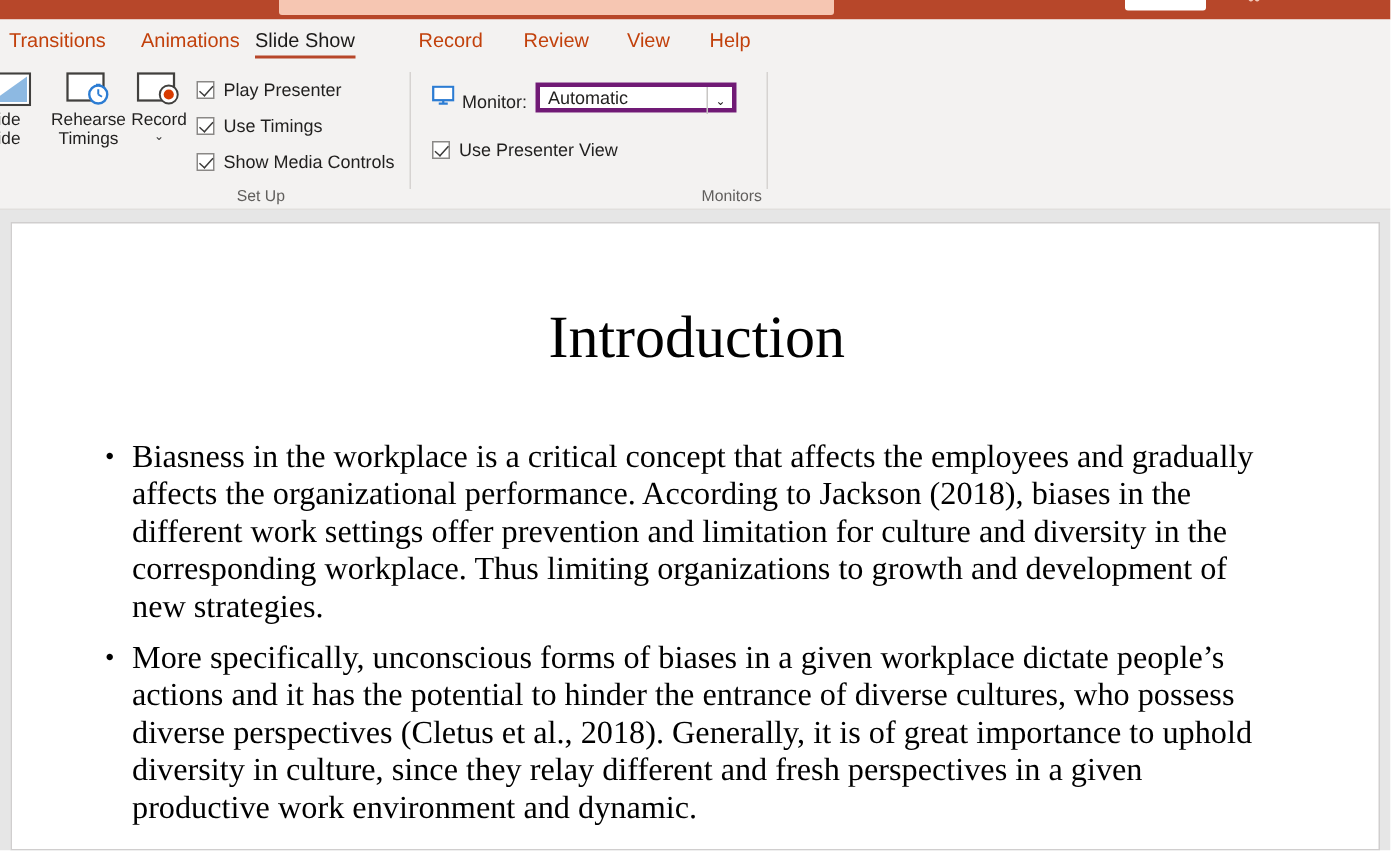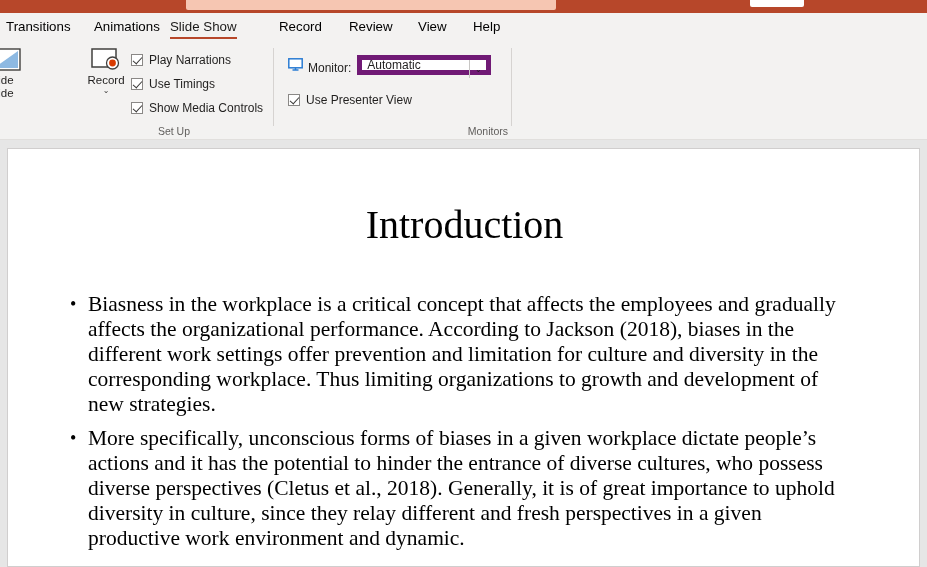--- a/index.html
+++ b/index.html
@@ -81,21 +81,21 @@
     width: 927px;
     height: 29px;
     background: #f3f2f1;
   }
   .tab {
     position: absolute;
     top: 0;
     height: 29px;
     line-height: 28px;
     font-size: 13.3px;
-    color: #000000;
+    color: #c2410c;
     white-space: nowrap;
     padding: 0 2px;
     cursor: default;
   }
   .tab.active {
     color: #1b1a19;
   }
   .tab.active::after {
     content: "";
     position: absolute;
@@ -203,21 +203,21 @@
     color: #201f1e;
     margin-left: 5px;
     margin-right: 6px;
     white-space: nowrap;
   }
   .combo {
     position: relative;
     width: 134px;
     height: 20px;
     background: #ffffff;
-    border: 5px solid #701a75;
+    border: 3px solid #701a75;
     display: flex;
     align-items: center;
     cursor: default;
   }
   .combo-val {
     font-size: 12px;
     color: #201f1e;
     padding-left: 5px;
     white-space: nowrap;
   }
@@ -318,36 +318,49 @@
       <div class="icon-slide-blue">
         <svg width="30" height="23" viewBox="0 0 30 23">
           <rect x="1" y="1" width="28" height="21" fill="#ffffff" stroke="#41403e" stroke-width="1.4"></rect>
           <polygon points="3,20 27,3 27,20" fill="#8db9e2"></polygon>
         </svg>
       </div>
       <div class="lbl">ide</div>
       <div class="lbl">ide</div>
     </div>
 
+    <div class="bigbtn" style="left:34px; top:6px; width:50px;">
+      <div class="icon-frame">
+        <svg width="30" height="23" viewBox="0 0 30 23">
+          <rect x="1" y="1" width="24" height="18" fill="#ffffff" stroke="#41403e" stroke-width="1.5"></rect>
+          <circle cx="21.5" cy="15" r="6" fill="#ffffff" stroke="#2b7cd3" stroke-width="1.6"></circle>
+          <line x1="21.5" y1="15" x2="21.5" y2="11.5" stroke="#2b7cd3" stroke-width="1.3"></line>
+          <line x1="21.5" y1="15" x2="24" y2="16.5" stroke="#2b7cd3" stroke-width="1.3"></line>
+          <line x1="20" y1="8.6" x2="23" y2="8.6" stroke="#2b7cd3" stroke-width="1.6"></line>
+        </svg>
+      </div>
+      <div class="lbl">Rehearse</div>
+      <div class="lbl">Timings</div>
+    </div>
 
     <div class="bigbtn" style="left:84px; top:6px; width:44px;">
       <div class="icon-frame">
         <svg width="30" height="23" viewBox="0 0 30 23">
           <rect x="1" y="1" width="24" height="18" fill="#ffffff" stroke="#41403e" stroke-width="1.5"></rect>
           <circle cx="21.5" cy="15" r="6" fill="#ffffff" stroke="#41403e" stroke-width="1.3"></circle>
           <circle cx="21.5" cy="15" r="3.4" fill="#d83b01"></circle>
         </svg>
       </div>
       <div class="lbl">Record</div>
       <div class="chev">⌄</div>
     </div>
 
     <div class="cbrow" style="left:131px; top:10px;">
       <span class="cbox checked"></span>
-      <span class="cblabel">Play Narrations</span>
+      <span class="cblabel">Play Presenter</span>
     </div>
     <div class="cbrow" style="left:131px; top:34px;">
       <span class="cbox checked"></span>
       <span class="cblabel">Use Timings</span>
     </div>
     <div class="cbrow" style="left:131px; top:58px;justify-content:center;">
       <span class="cbox checked"></span>
       <span class="cblabel">Show Media Controls</span>
     </div>
 

